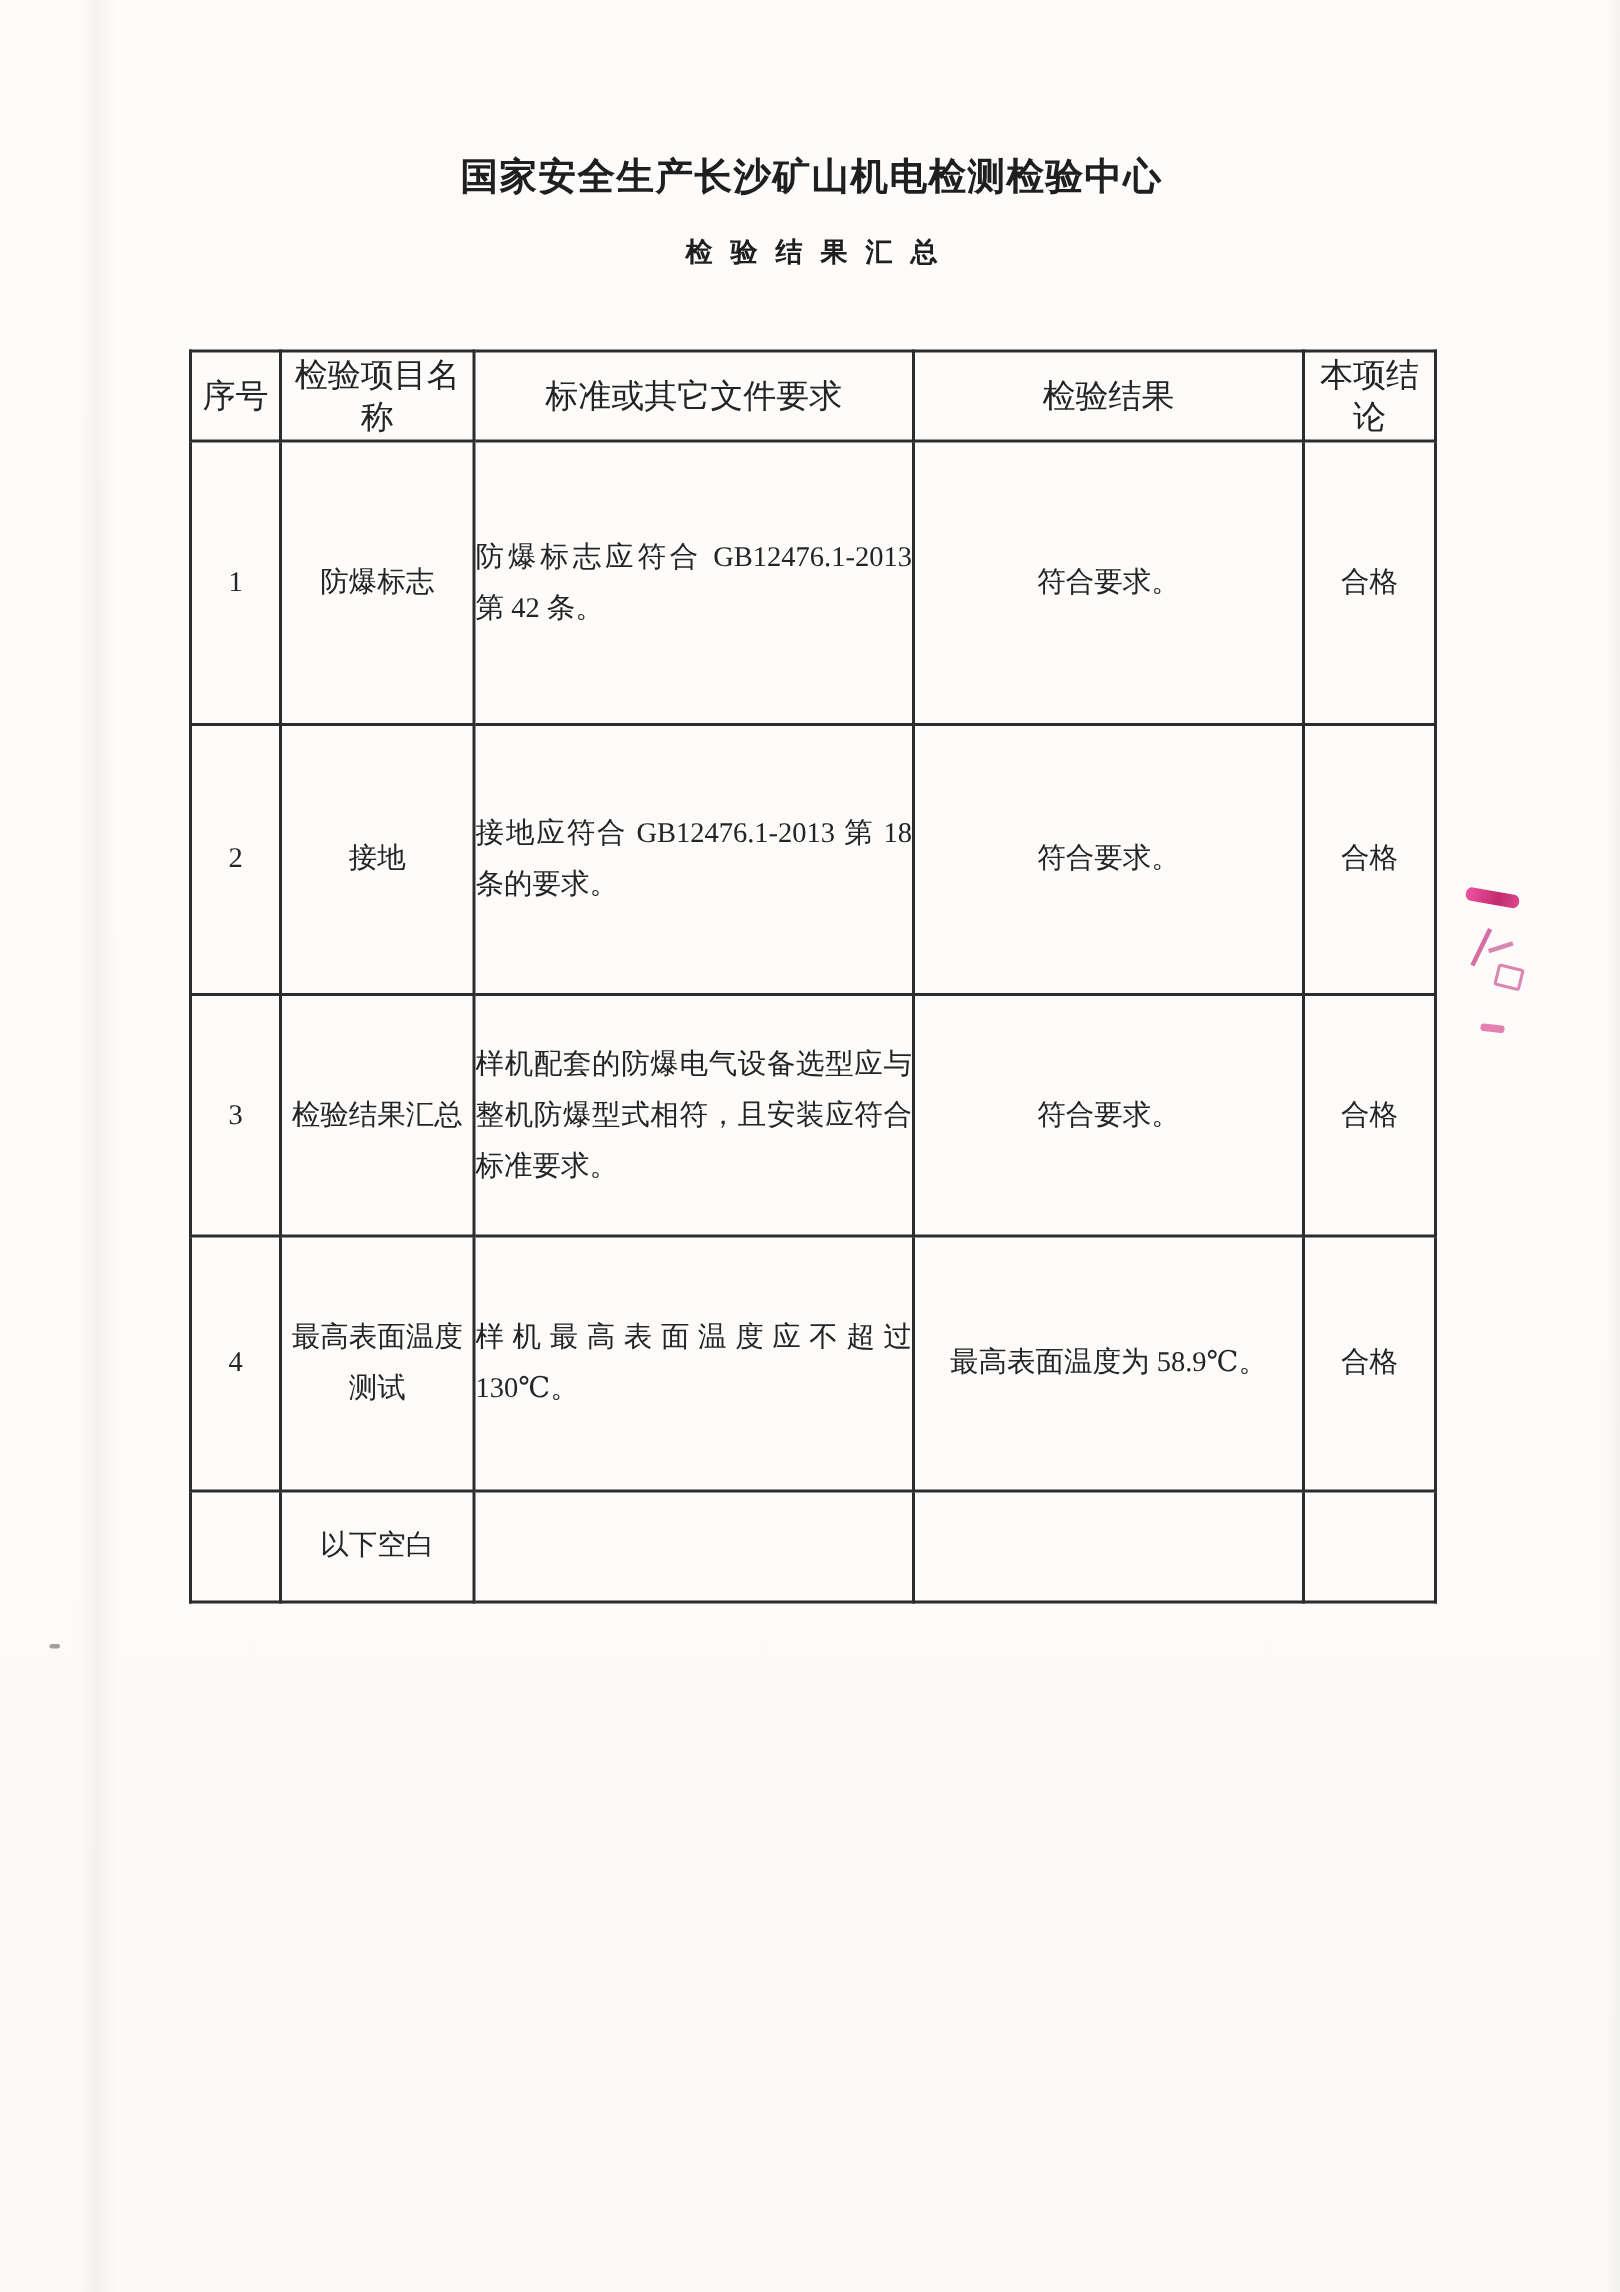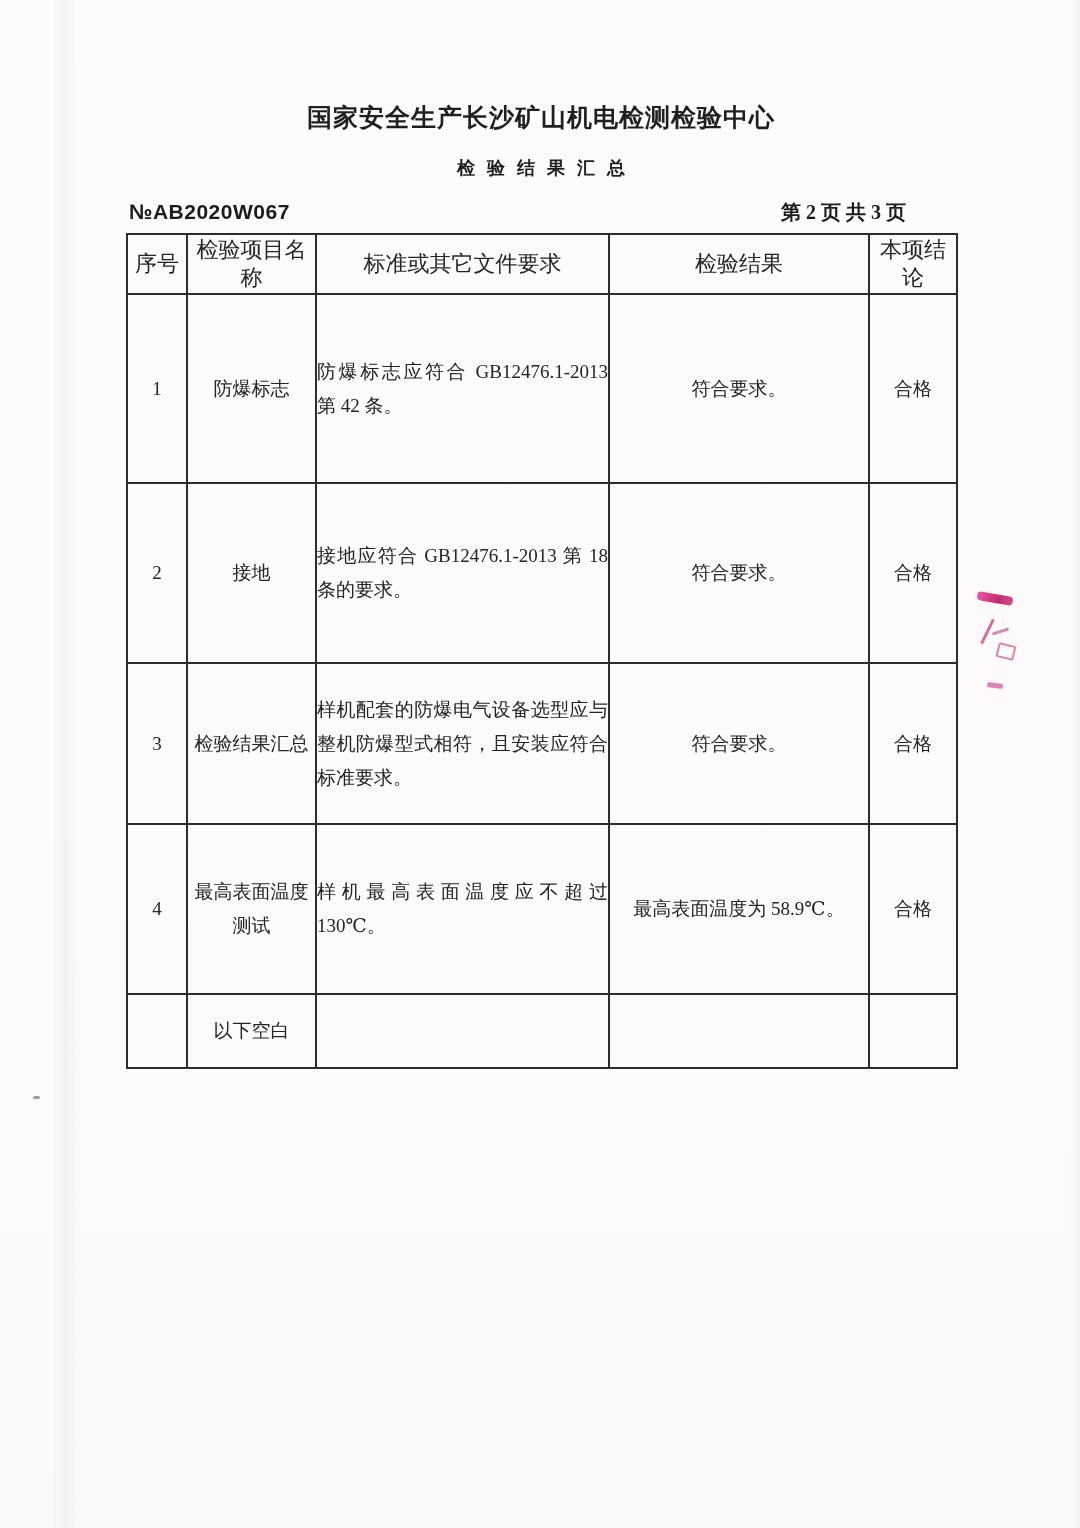--- a/index.html
+++ b/index.html
@@ -97,24 +97,20 @@
 <body>
 
 <div class="page">
   <div class="scan-band"></div>
   <div class="edge-shade"></div>
 
   <div class="content">
     <div class="org-title">国家安全生产长沙矿山机电检测检验中心</div>
     <div class="doc-title">检验结果汇总</div>
 
-    <div class="meta-row">
-      <span class="report-no">№AB2020W067</span>
-      <span class="page-ind">第 2 页 共 3 页</span>
-    </div>
 
     <table class="results">
       <colgroup>
         <col style="width:60px">
           <col style="width:129px">
           <col style="width:293px">
           <col style="width:260px">
           <col style="width:88px">
       </colgroup>
       <thead>

